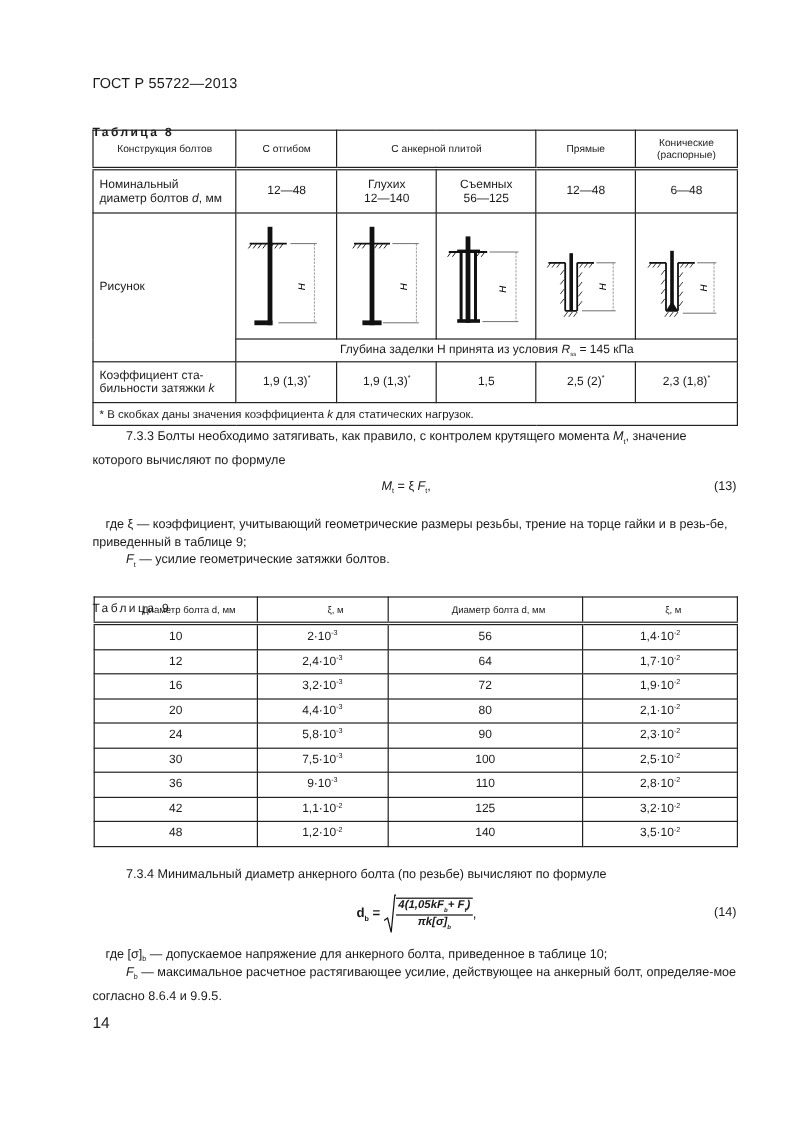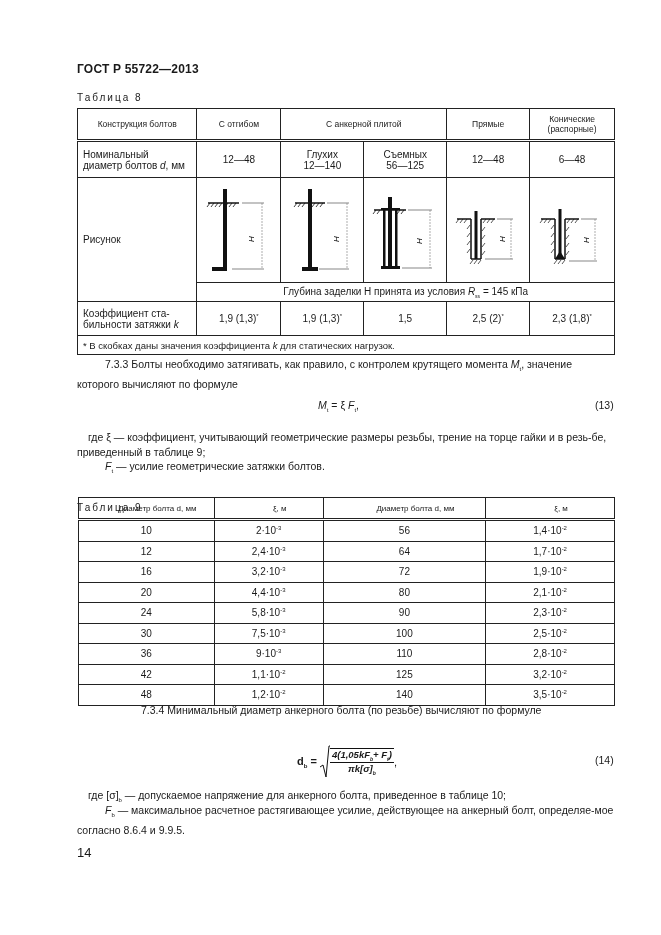--- a/index.html
+++ b/index.html
@@ -1,18 +1,18 @@
 <!DOCTYPE html>
 <html><head>
 <meta charset="utf-8">
 <style>
   html,body{margin:0;padding:0;background:#fff;}
   body{width:661px;height:935px;position:relative;overflow:hidden;font-family:"Liberation Sans",sans-serif;color:#1a1a1a;}
   .abs{position:absolute;}
-  .hdr{left:77px;top:62px;font-weight:bold;font-size:12px;letter-spacing:0.2px;}
+  .hdr{left:77px;top:62px;font-weight:normal;font-size:12px;letter-spacing:0.2px;}
   .caption{font-size:10px;letter-spacing:2px;}
   table{border-collapse:collapse;position:absolute;}
   td,th{border:1px solid #222;font-weight:normal;text-align:center;vertical-align:middle;padding:0 2px;}
   .t8{left:77px;top:108px;width:538px;font-size:10px;}
   .t8 .small{font-size:8.5px;}
   .t8 td.left{text-align:left;padding-left:5px;}
   .t8 tr.hdrrow td{border-bottom:3px double #222;}
   .t9{left:78px;top:497px;width:537px;font-size:10px;}
   .t9 th{font-size:8px;height:20px;border-bottom:3px double #222;padding-left:24px;}
   .t9 td{height:19.5px;}
@@ -24,21 +24,21 @@
   .fig svg{display:block;margin:0 auto;}
   .note{text-align:left;padding-left:5px;font-size:9.5px;height:18px;}
   i{font-style:italic;}
   .pagenum{left:77px;top:845px;font-size:13px;}
 </style>
 </head>
 <body>
 
 <div class="abs hdr">ГОСТ Р 55722—2013</div>
 
-<div class="abs caption" style="left:77px;top:92px;">Таблица 8</div>
+<div class="abs caption" style="left:77px;top:105px;font-weight:bold;">Таблица 8</div>
 
 <table class="t8">
   <colgroup>
     <col style="width:120px">
       <col style="width:84px">
       <col style="width:83px">
       <col style="width:83px">
       <col style="width:83px">
       <col style="width:85px">
   </colgroup>
@@ -280,21 +280,21 @@
       </tr>
     <tr>
         <td>48</td>
         <td><span>1,2·10</span><sup>-2</sup></td>
         <td>140</td>
         <td><span>3,5·10</span><sup>-2</sup></td>
       </tr>
   </tbody>
 </table>
 
-<div class="abs para" style="left:105px;top:703px;margin-left:36px;">7.3.4 Минимальный диаметр анкерного болта (по резьбе) вычисляют по формуле</div>
+<div class="abs para" style="left:105px;top:722px;">7.3.4 Минимальный диаметр анкерного болта (по резьбе) вычисляют по формуле</div>
 
 <div class="abs" style="left:297px;top:745px;font-size:11px;font-weight:bold;display:flex;align-items:center;">
   <span><span>d</span><sub style="font-size:6px">b</sub> =&nbsp;</span>
   <svg width="10" height="34" viewBox="0 0 10 34">
       <polyline points="0,22 3,20 6,32 9,1 10,1" fill="none" stroke="#111" stroke-width="1"></polyline>
     </svg>
   <span style="display:inline-flex;flex-direction:column;align-items:center;border-top:1px solid #111;font-style:italic;">
     <span style="border-bottom:1px solid #111;padding:0 2px;font-size:9.5px;"><span>4(1,05kF</span><sub style="font-size:5px">b</sub><span>+ F</span><sub style="font-size:5px">t</sub><span>)</span></span>
     <span style="font-size:9.5px;"><span>πk[σ]</span><sub style="font-size:5px">b</sub></span>
   </span>

